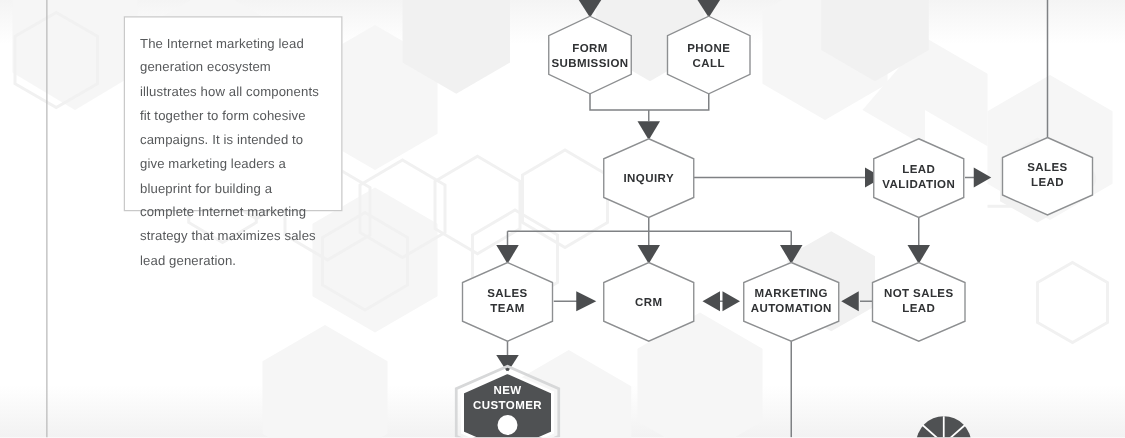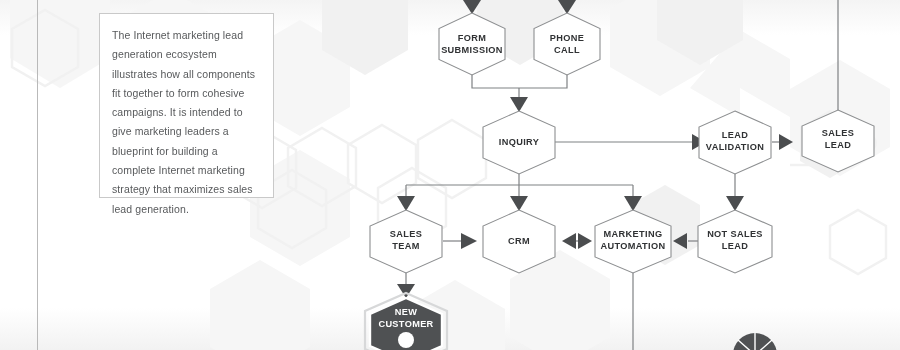--- a/index.html
+++ b/index.html
@@ -13,21 +13,21 @@
     position:relative;width:900px;height:350px;overflow:hidden;
     background:
       linear-gradient(180deg,#f4f4f4 0%, #ffffff 10%, #ffffff 88%, #f2f2f2 100%);
   }
   
   #bg-pattern{position:absolute;inset:0;pointer-events:none;}
   
   .vrule{position:absolute;top:0;bottom:0;width:1px;background:#b9b9b9;}
   
   #callout{
-    position:absolute;left:99px;top:13px;width:175px;height:185px;
+    position:absolute;left:99px;top:13px;width:175px;height:156px;
     background:#ffffff;border:1px solid #c9c9c9;
     box-sizing:border-box;padding:12px 11px 0 12px;
   }
   #callout p{
     margin:0;color:#57595b;font-size:10.5px;line-height:19.3px;
     font-family:"Liberation Sans", sans-serif;letter-spacing:.1px;
   }
   
   #flow{position:absolute;left:0;top:0;width:900px;height:350px;}
   .hex-shape{fill:#ffffff;stroke:#8d8f91;stroke-width:1.1;}

